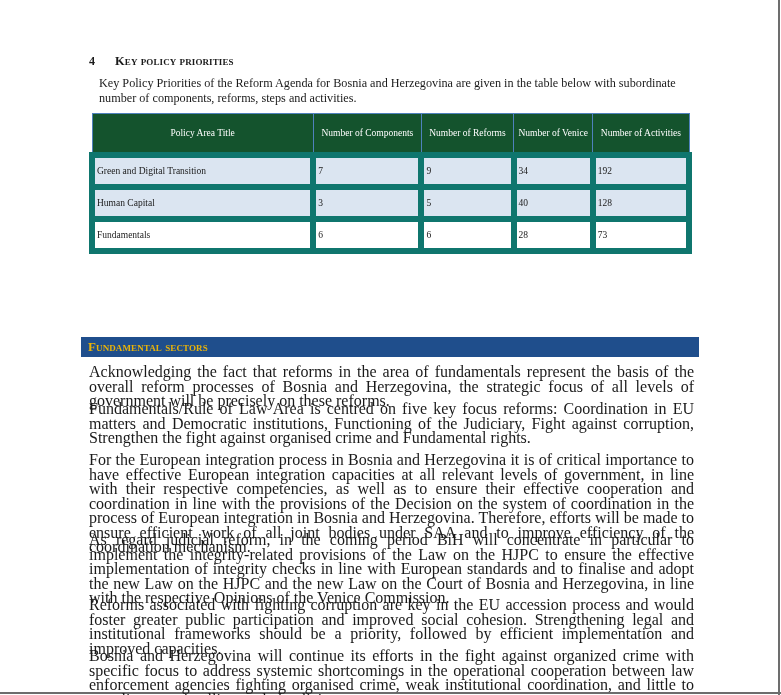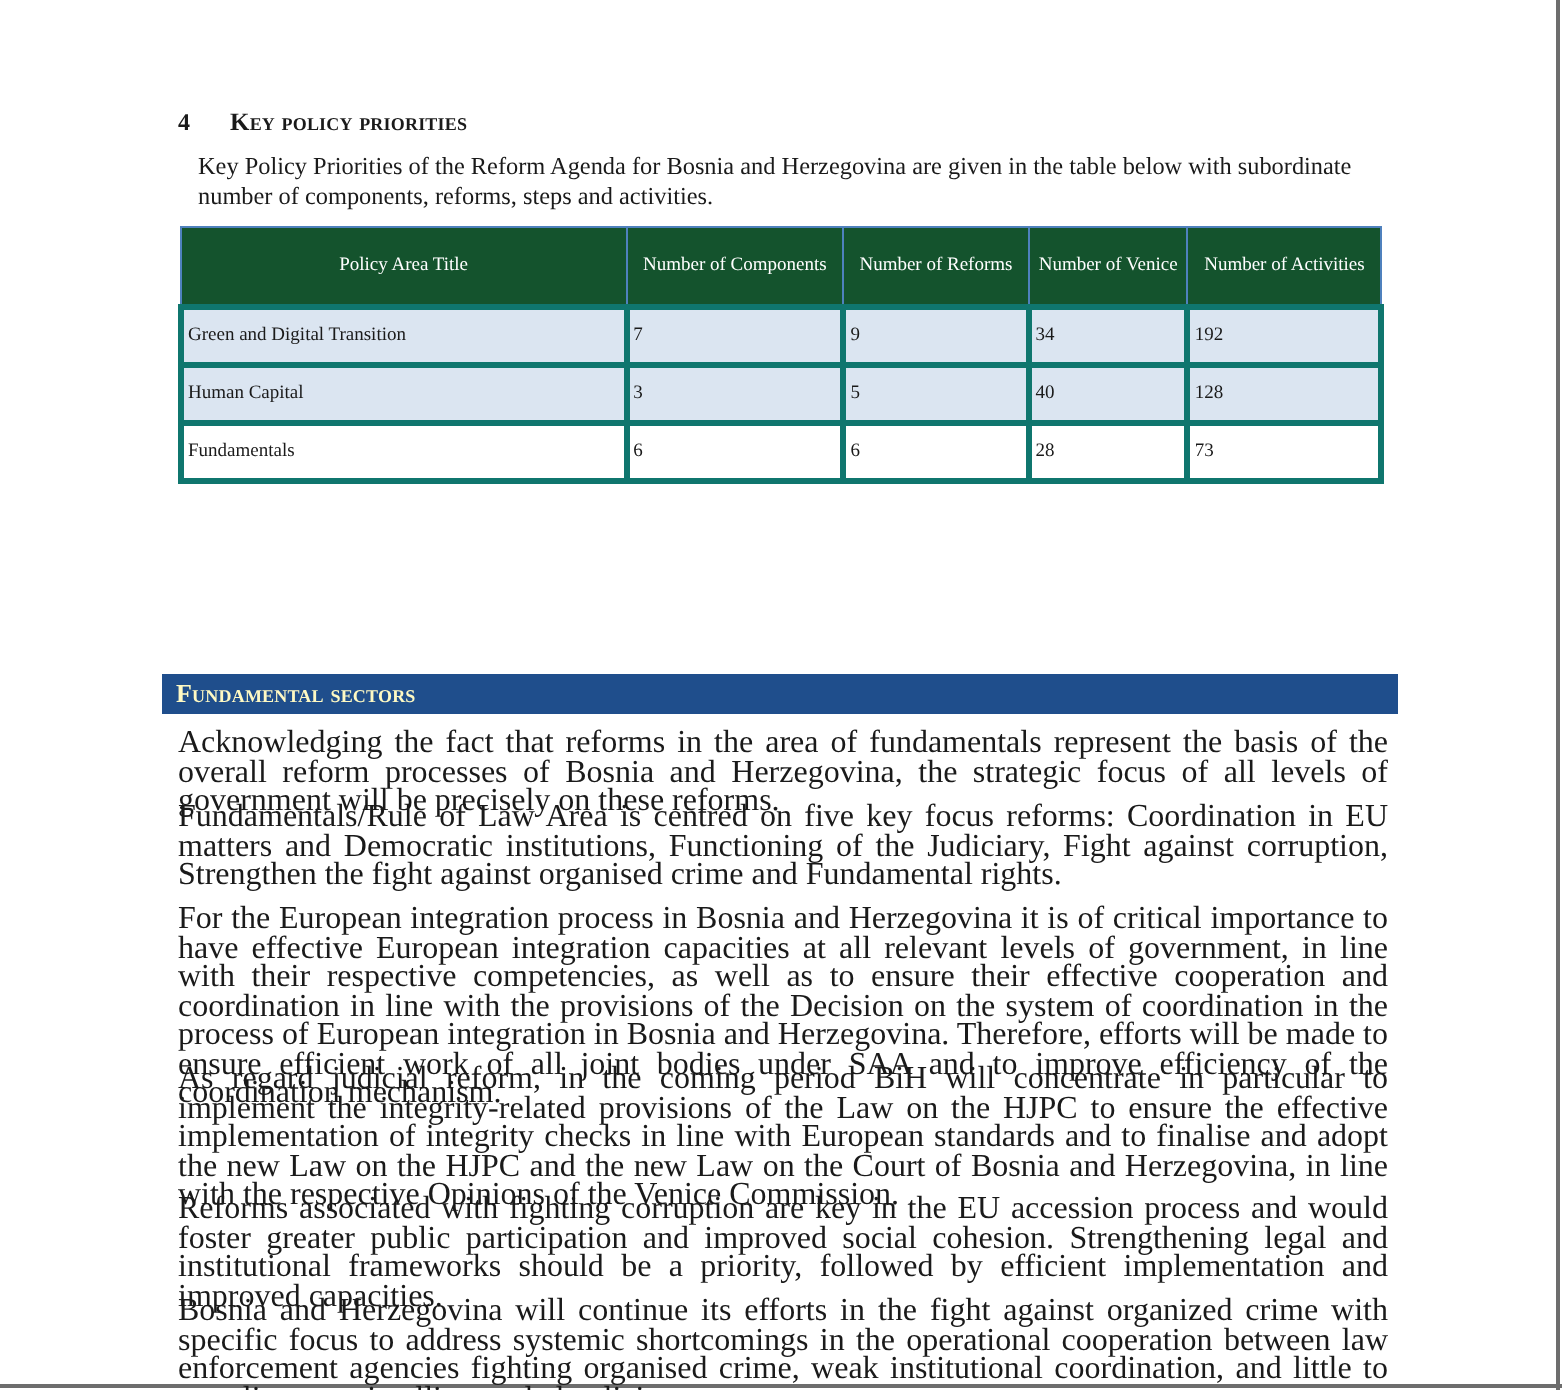--- a/index.html
+++ b/index.html
@@ -18,30 +18,30 @@
     position: absolute; left: 99px; top: 76px; width: 605px; font-size: 12.2px; line-height: 14.5px;
   }
   table.policy {
     position: absolute; left: 89px; top: 113px; width: 603px; border-collapse: collapse; font-size: 9.5px;
   }
   table.policy th {
     background: #14532d; color: #ffffff; font-weight: normal; vertical-align: middle;
     height: 38px; padding: 0 4px; border: 1px solid #4f81bd; line-height: 11px; font-size: 9.5px;
   }
   table.policy td {
-    border: 3px solid #0f766e; padding: 0 2px; vertical-align: middle; height: 26px;
+    border: 6px solid #0f766e; padding: 0 2px; vertical-align: middle; height: 26px;
   }
   table.policy tr.band td { background: #dbe5f1; }
   table.policy tr.tall td { height: 38px; }
   table.policy td.title-cell { text-align: justify; line-height: 12px; }
   table.policy td.title-cell.tall-title { vertical-align: top; padding-top: 7px; text-align-last: left; }
   table.policy tr.total td { font-weight: bold; }
   .section-bar {
     position: absolute; left: 81px; top: 337px; width: 618px; height: 20px; background: #1f4e8c;
-    color: #fef9c3; font-weight: bold; font-size: 13px; line-height: 20px; padding-left: 7px; box-sizing: border-box;
+    color: #eab308; font-weight: bold; font-size: 13px; line-height: 20px; padding-left: 7px; box-sizing: border-box;
     font-variant: small-caps; letter-spacing: 0.1px;
   }
   .para {
     position: absolute; left: 89px; width: 605px; font-size: 16px; line-height: 14.5px; text-align: justify;
   }
 </style>
 </head>
 <body>
 
 <div class="page-border-right"></div>

